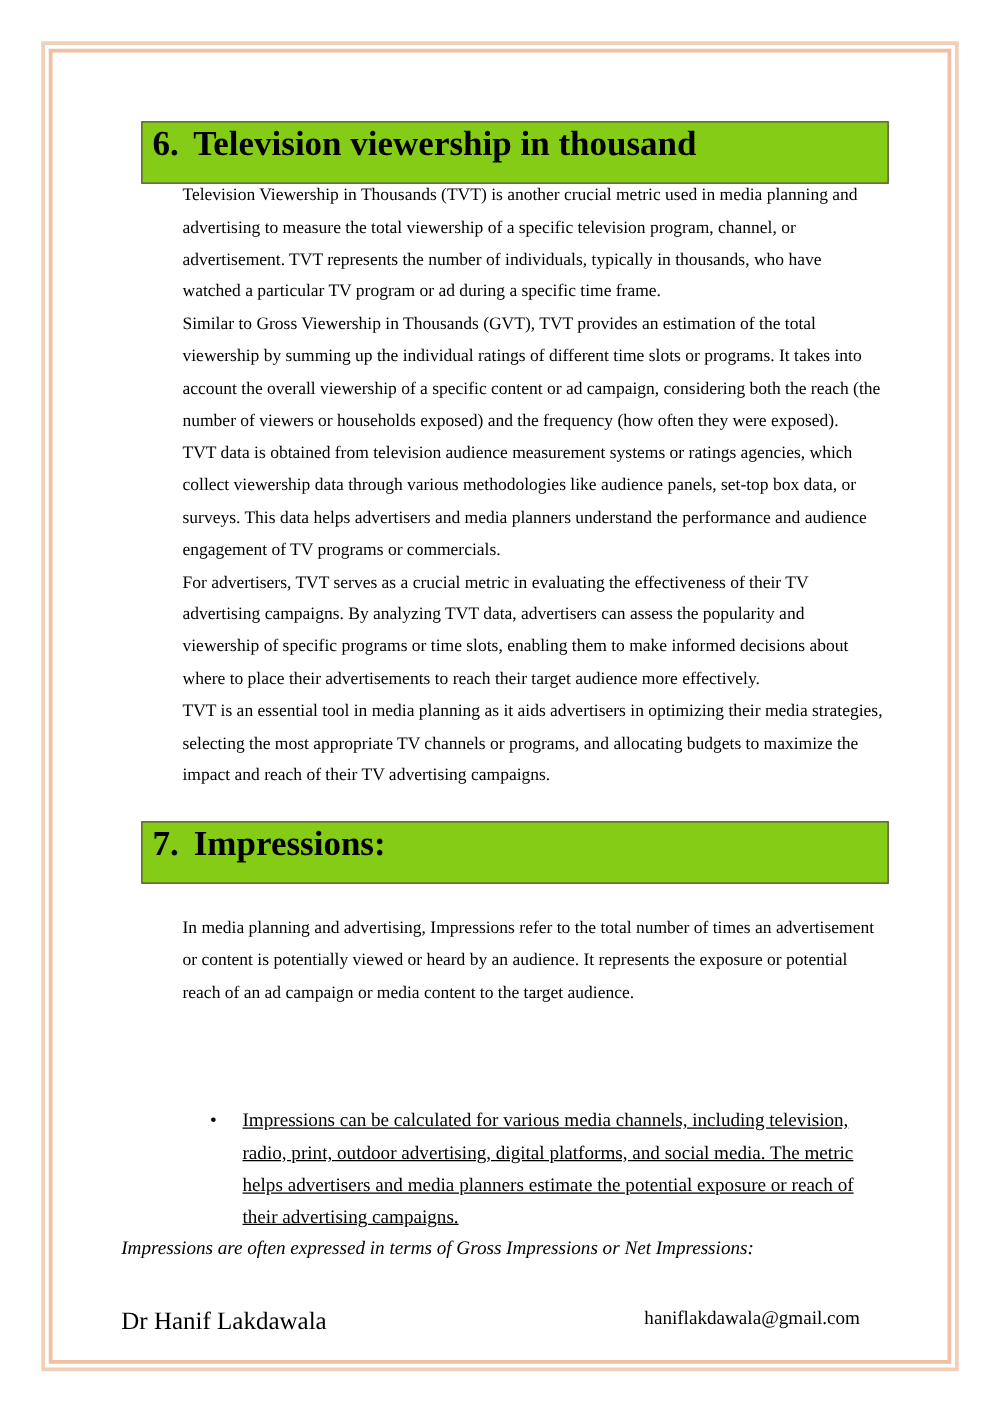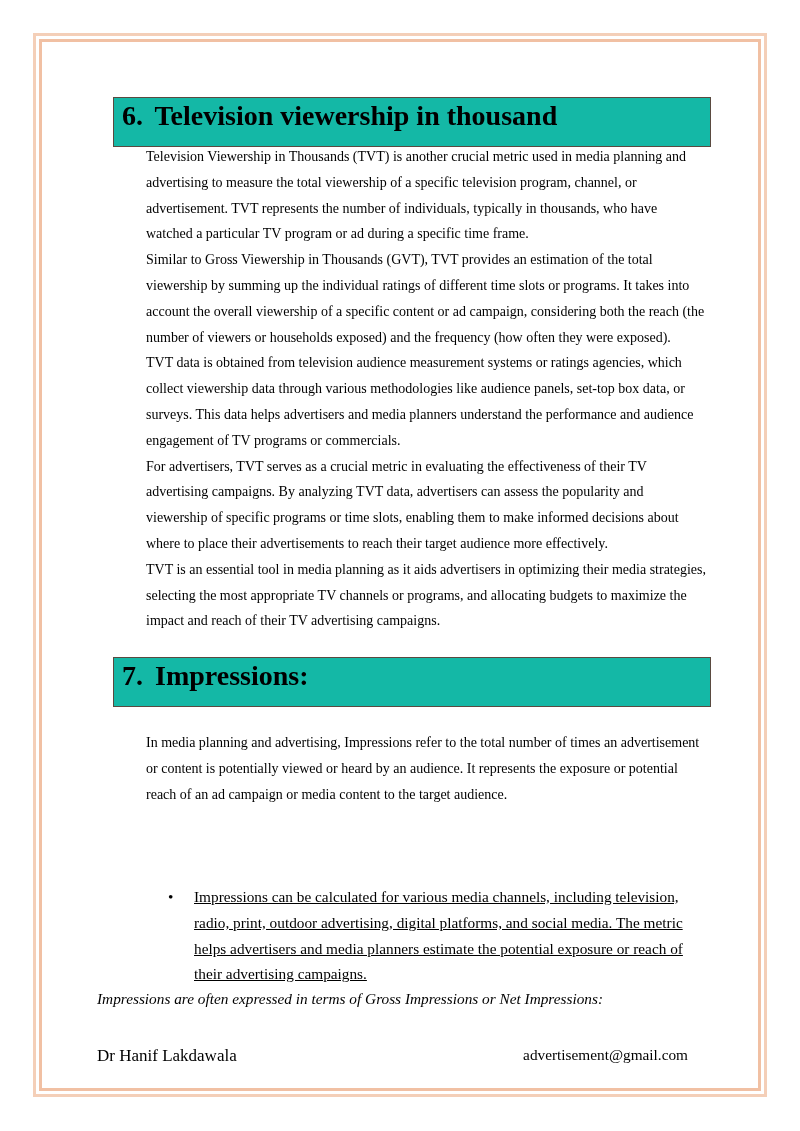--- a/index.html
+++ b/index.html
@@ -3,34 +3,34 @@
   <meta charset="utf-8">
   <style>
     html, body { margin: 0; padding: 0; background: #ffffff; }
     body { width: 800px; height: 1131px; position: relative; overflow: hidden;
            font-family: "Liberation Serif", "DejaVu Serif", serif; color: #000; }
     .border-outer { position: absolute; left: 33px; top: 33px; width: 734px; height: 1064px;
                     border: 3px solid #f4cfb8; box-sizing: border-box; }
     .border-inner { position: absolute; left: 39px; top: 39px; width: 722px; height: 1052px;
                     border: 3px solid #f1c0a3; box-sizing: border-box; }
     .heading { position: absolute; left: 113px; width: 598px; height: 50px; box-sizing: border-box;
-               background: #14b8a6; border: 1px solid #5a4a40;
+               background: #84cc16; border: 1px solid #5a4a40;
                font-weight: bold; font-size: 28px; line-height: 36px; padding-left: 8px; }
     .heading .num { display: inline-block; width: 26px; }
     #h6 { top: 97px; }
     #h7 { top: 657px; }
     .para { position: absolute; left: 146px; width: 560px; font-size: 14px; line-height: 25.8px; }
     .para p { margin: 0; }
     #s6 { top: 144px; }
     #s7 { top: 730px; }
     .bullet { position: absolute; left: 168px; top: 884px; width: 540px; font-size: 15.3px; line-height: 25.8px; }
     .bullet .dot { position: absolute; left: 0; top: 0; }
     .bullet .txt { margin-left: 26px; text-decoration: underline; }
     .closing { position: absolute; left: 97px; top: 986px; font-size: 15.3px; line-height: 25.8px; font-style: italic; }
-    .footer-left { position: absolute; left: 97px; top: 1046px; font-size: 17px; }
+    .footer-left { position: absolute; left: 97px; top: 1046px; font-size: 20px; }
     .footer-right { position: absolute; right: 112px; top: 1046px; font-size: 15.3px; }
   </style>
 </head>
 <body>
 
 <div class="border-outer"></div>
 <div class="border-inner"></div>
 
 <div class="heading" id="h6">
   <span class="num">6.</span>
@@ -55,13 +55,13 @@
 </div>
 
 <div class="bullet">
   <span class="dot">•</span>
   <div class="txt">Impressions can be calculated for various media channels, including television, radio, print, outdoor advertising, digital platforms, and social media. The metric helps advertisers and media planners estimate the potential exposure or reach of their advertising campaigns.</div>
 </div>
 
 <div class="closing">Impressions are often expressed in terms of Gross Impressions or Net Impressions:</div>
 
 <div class="footer-left">Dr Hanif Lakdawala</div>
-<div class="footer-right">advertisement@gmail.com</div>
+<div class="footer-right">haniflakdawala@gmail.com</div>
 
 </body></html>

